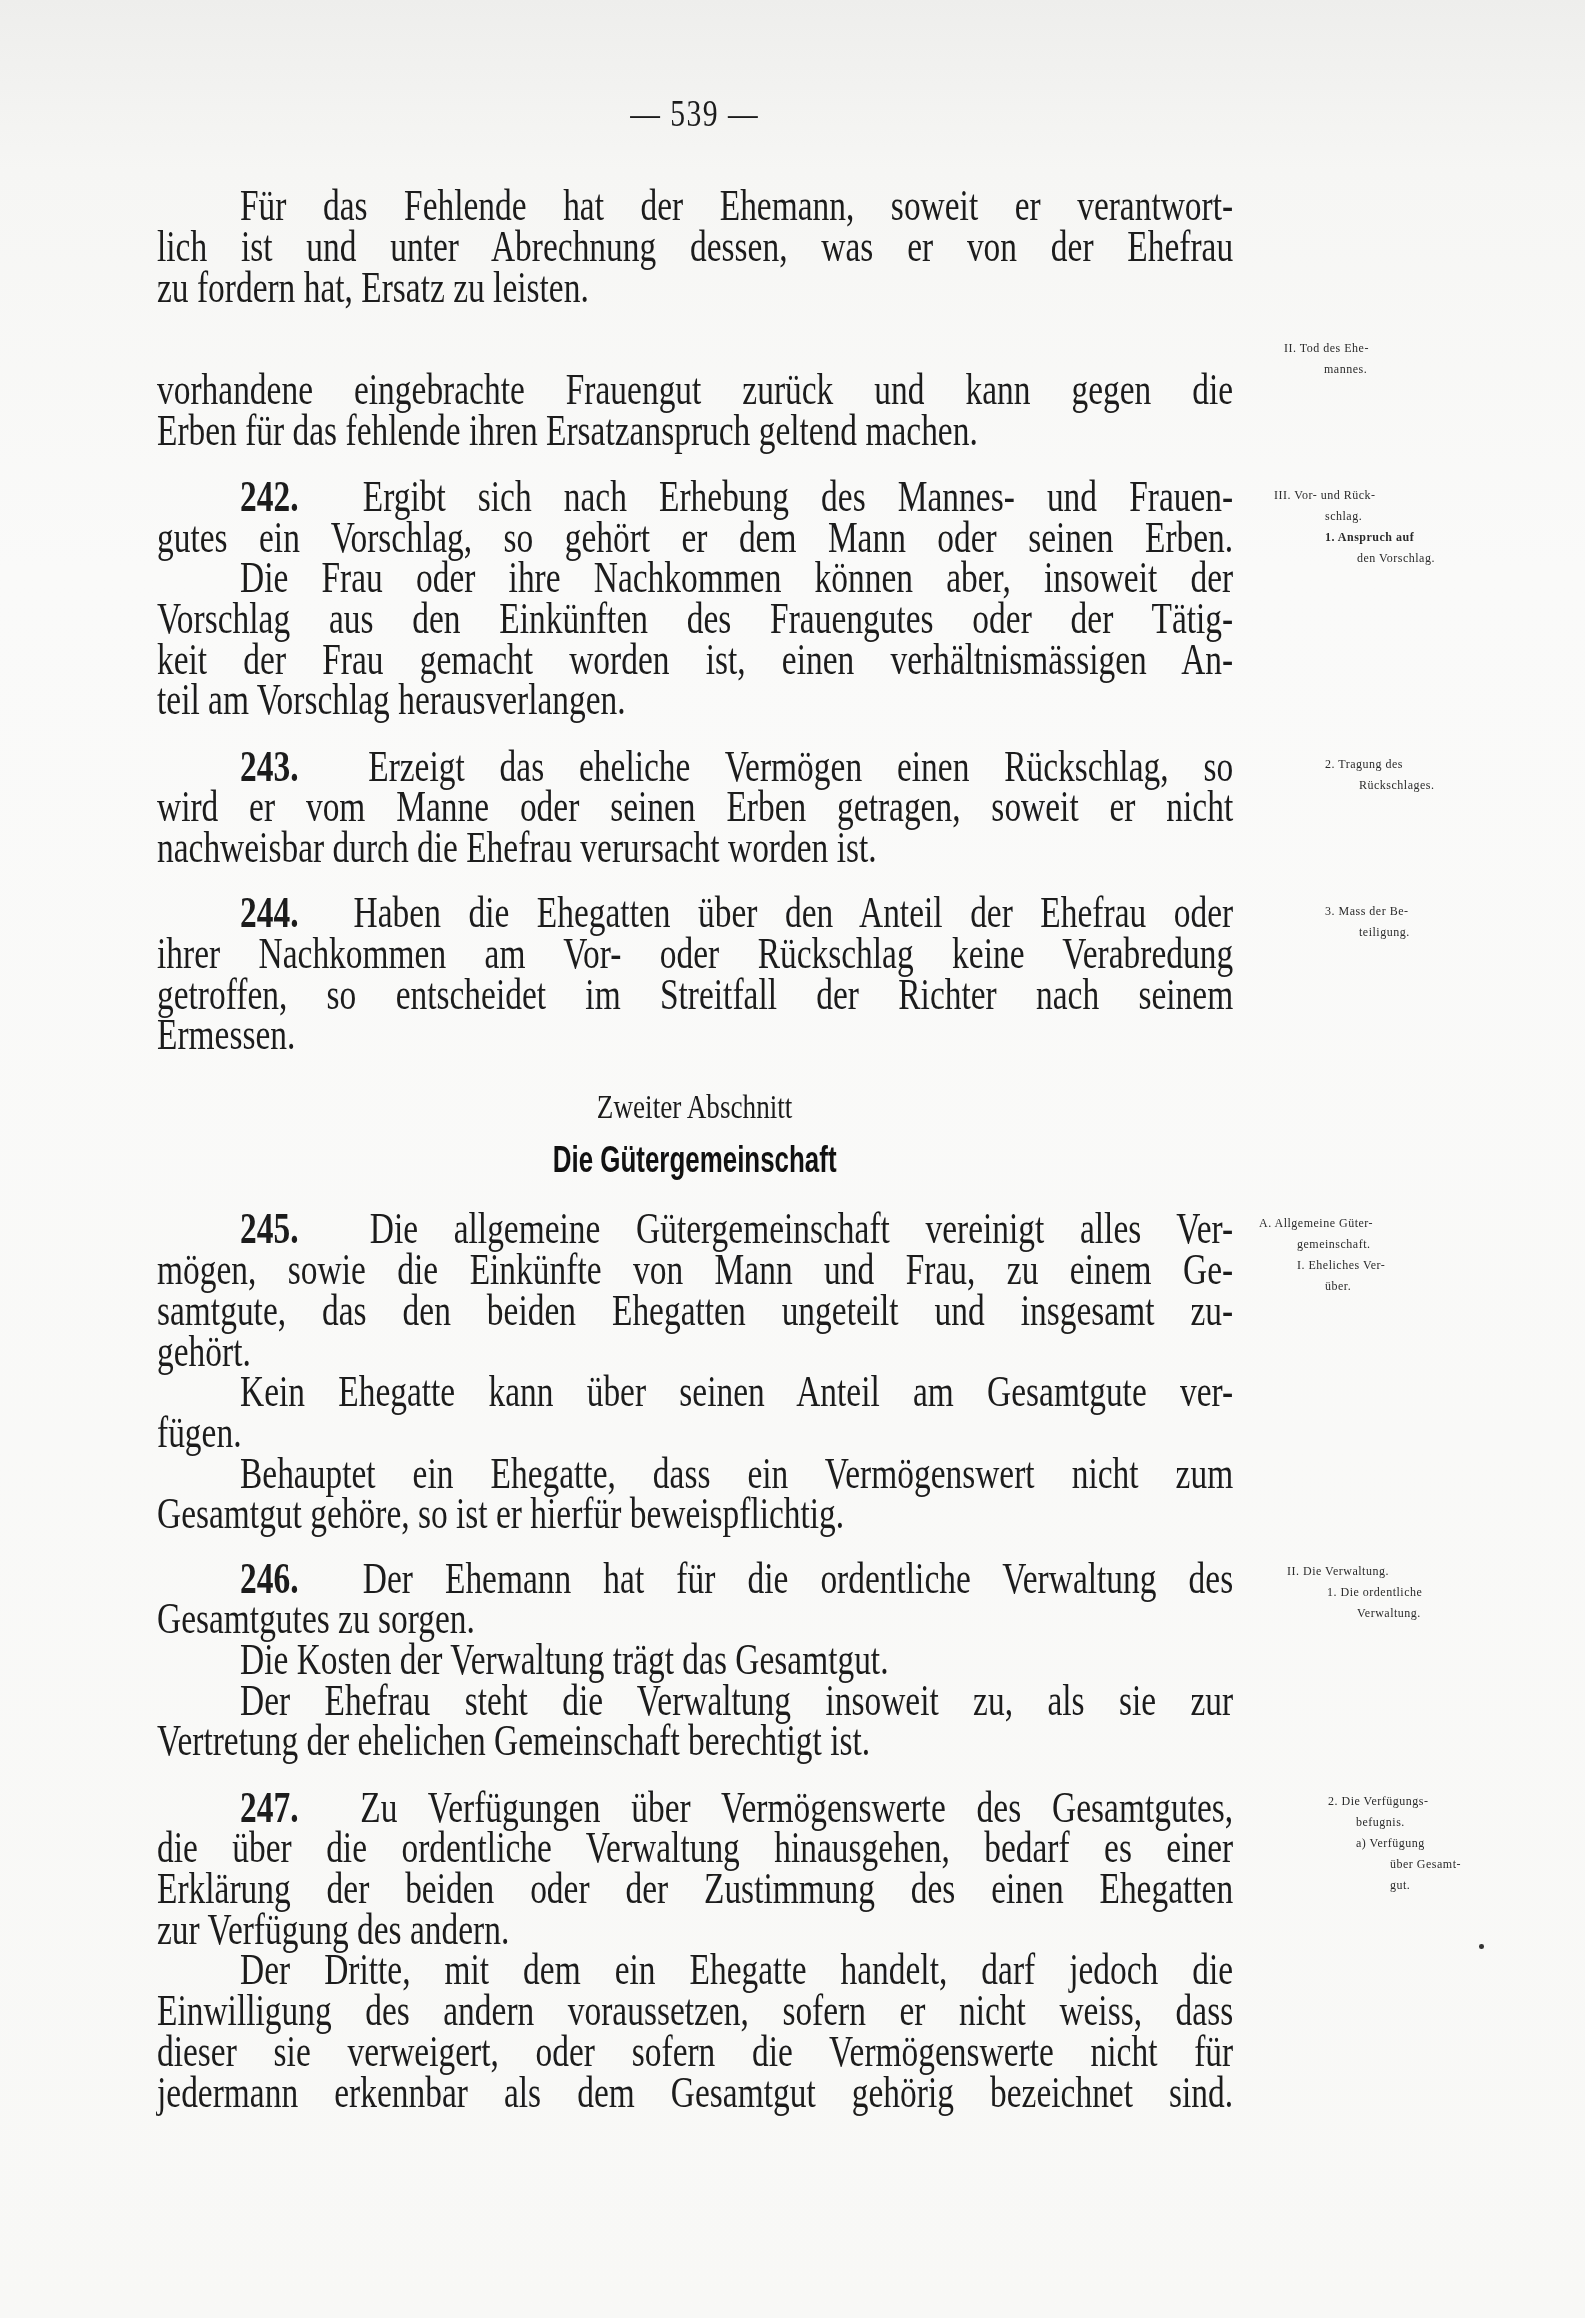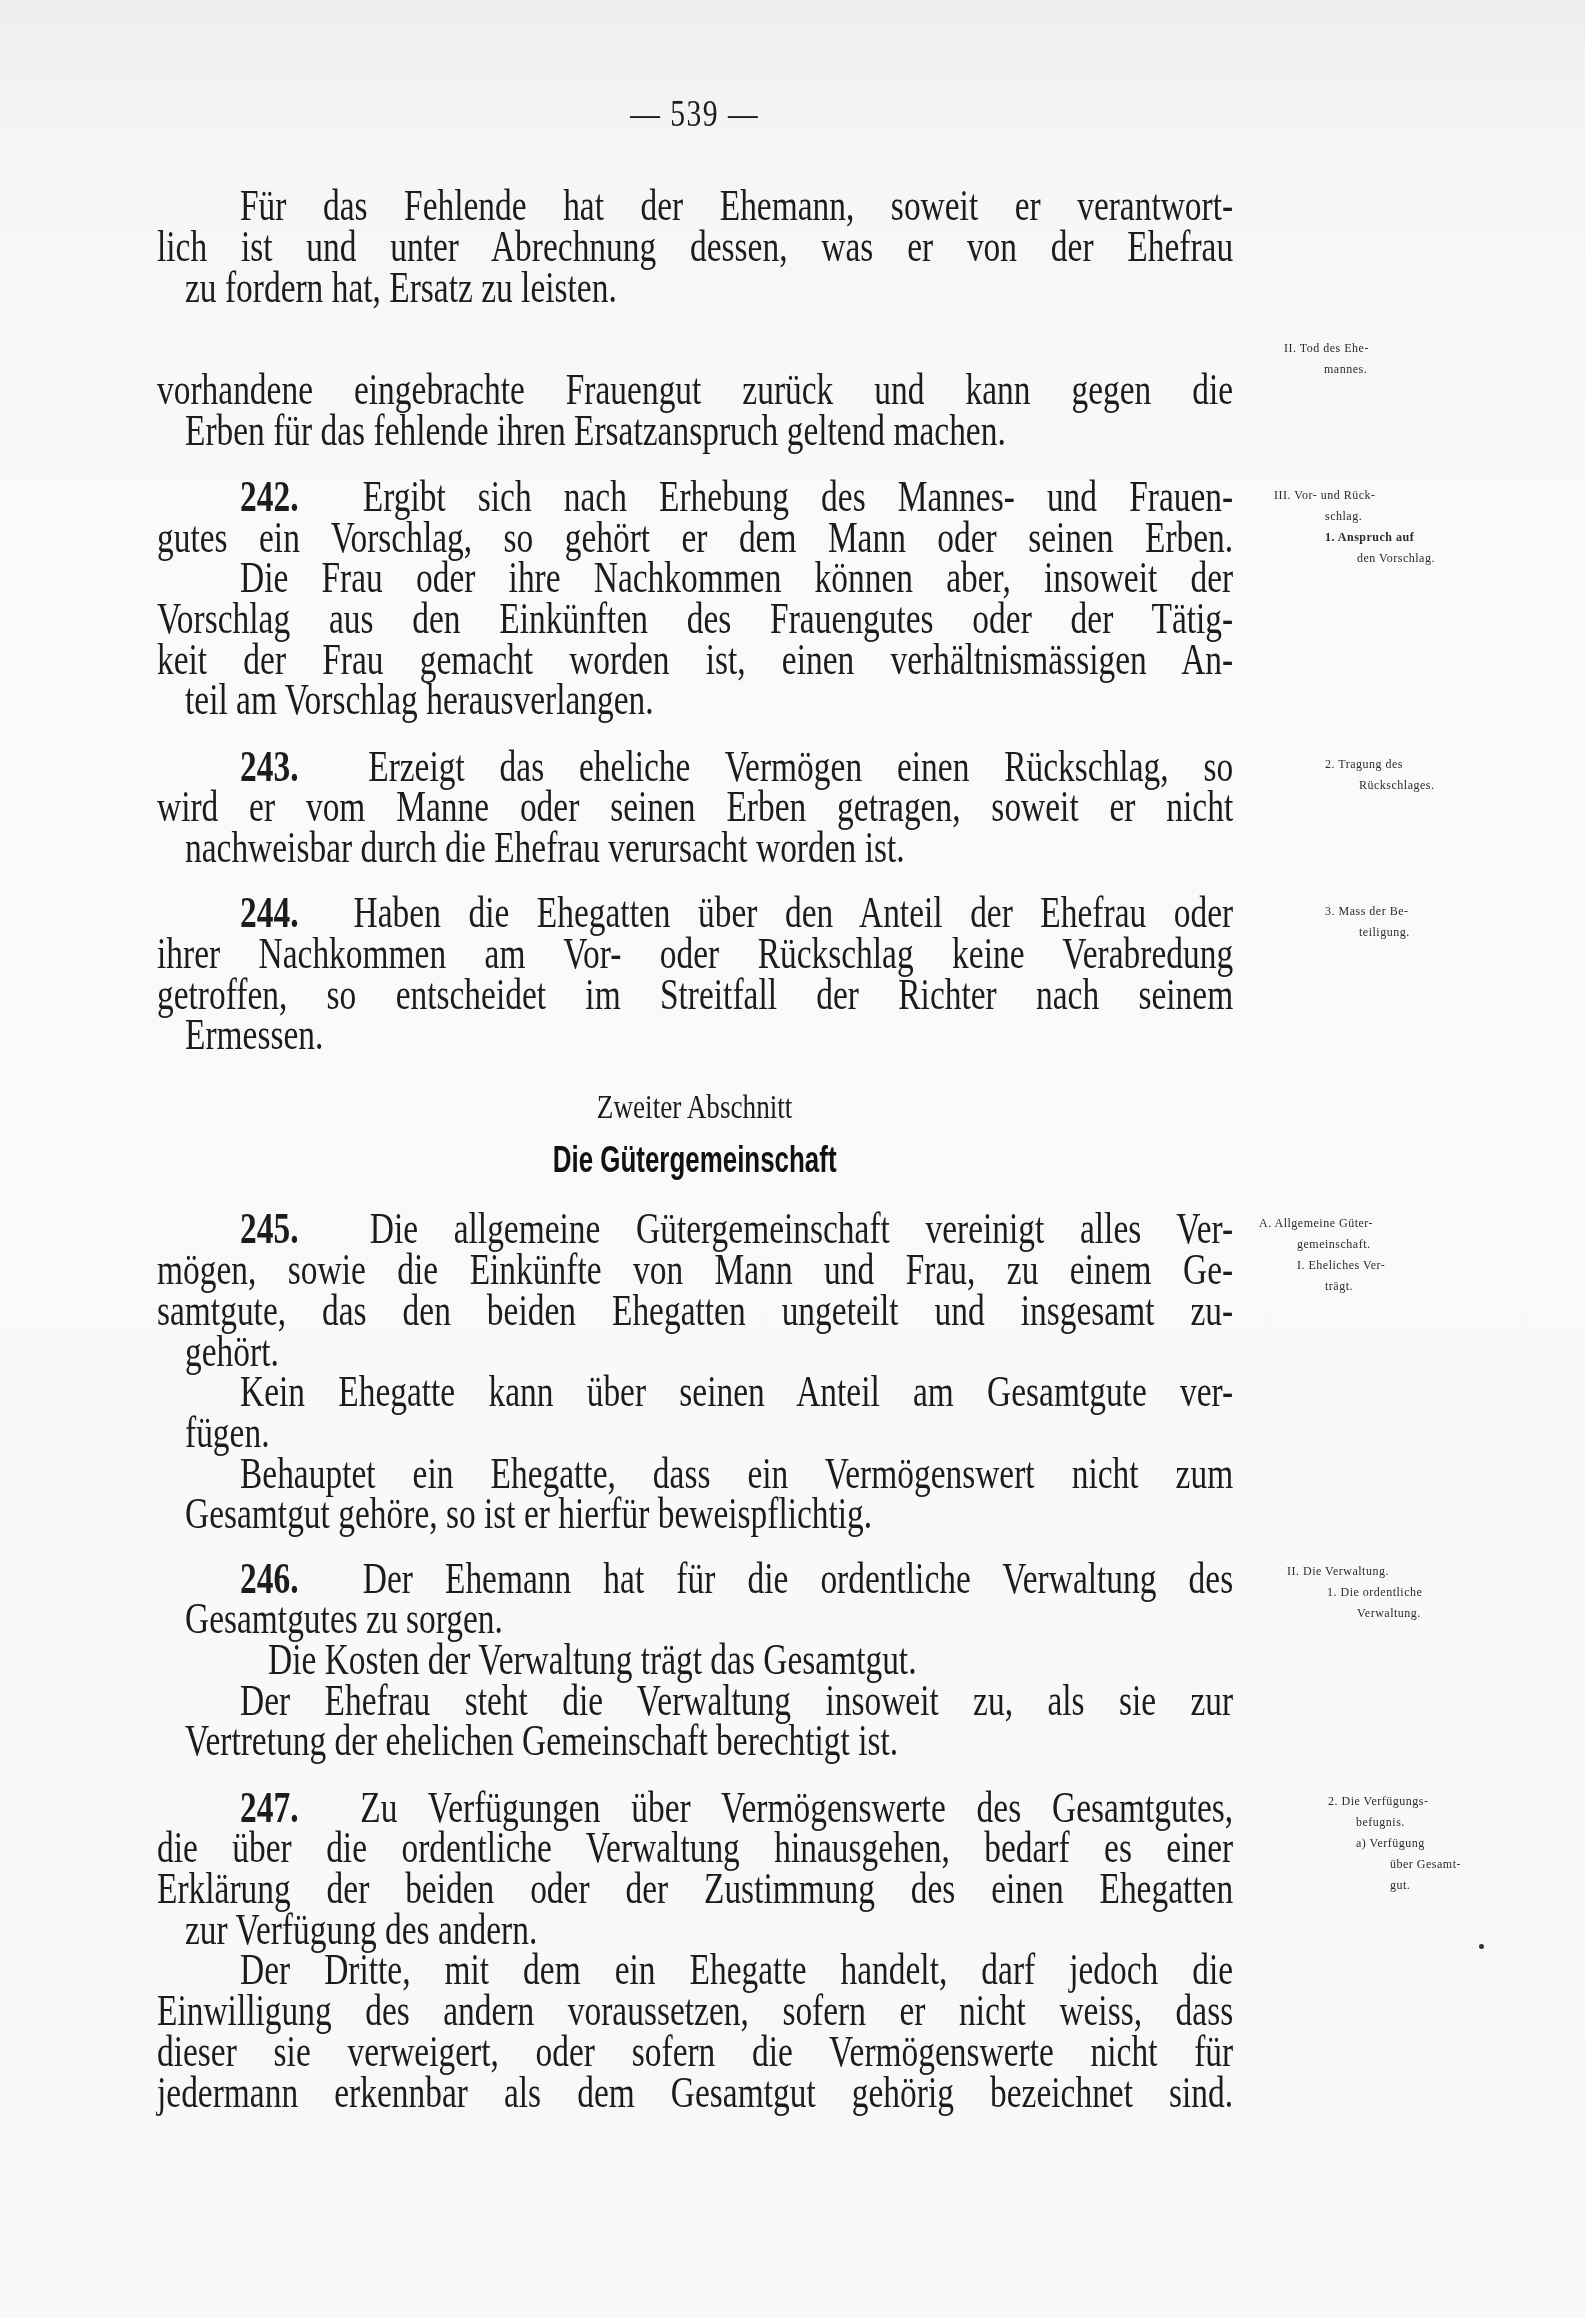--- a/index.html
+++ b/index.html
@@ -12,21 +12,21 @@
   .page { position: absolute; inset: 0; background: linear-gradient(#eeeeec 0px, #f6f6f4 170px, #fafaf9 568px, #f8f8f6 2319px); }
   .pagenum {
     position: absolute; left: 0; width: 1389px; top: 91px; text-align: center;
     font-size: 38px; letter-spacing: 1.9px; transform: scaleX(0.78); transform-origin: 695px 0;
   }
   .line {
     position: absolute; left: 157px; width: 1076px; height: 42px;
     font-size: 44px; line-height: 42px; white-space: nowrap;
     text-align: justify; text-align-last: justify;
   }
-  .line.last { text-align-last: left; margin-left: 28px; }
+  .line.last { text-align-last: left; }
   .line.ind { left: 240px; width: 993px; }
   .line .inner { display: block; transform: scaleX(0.76); transform-origin: 0 0; width: 131.6%; text-align: inherit; text-align-last: inherit; }
   .num { font-weight: bold; }
   .heading1 {
     position: absolute; left: 0; width: 1389px; top: 1088px; text-align: center;
     font-size: 34px; transform: scaleX(0.8); transform-origin: 695px 0;
   }
   .heading2 {
     position: absolute; left: 0; width: 1389px; top: 1139px; text-align: center;
     font-family: "Liberation Sans", "DejaVu Sans", sans-serif; font-weight: bold;
@@ -192,21 +192,21 @@
 
   <div class="note" style="left:1325px; top:901px">
     <div>3. Mass der Be-</div>
     <div style="padding-left:34px">teiligung.</div>
   </div>
 
   <div class="note" style="left:1259px; top:1213px">
     <div>A. Allgemeine Güter-</div>
     <div style="padding-left:38px">gemeinschaft.</div>
     <div style="padding-left:38px">I. Eheliches Ver-</div>
-    <div style="padding-left:66px">trägt.</div>
+    <div style="padding-left:66px">über.</div>
   </div>
 
   <div class="note" style="left:1287px; top:1561px">
     <div>II. Die Verwaltung.</div>
     <div style="padding-left:40px">1. Die ordentliche</div>
     <div style="padding-left:70px">Verwaltung.</div>
   </div>
 
   <div class="note" style="left:1328px; top:1791px">
     <div>2. Die Verfügungs-</div>

